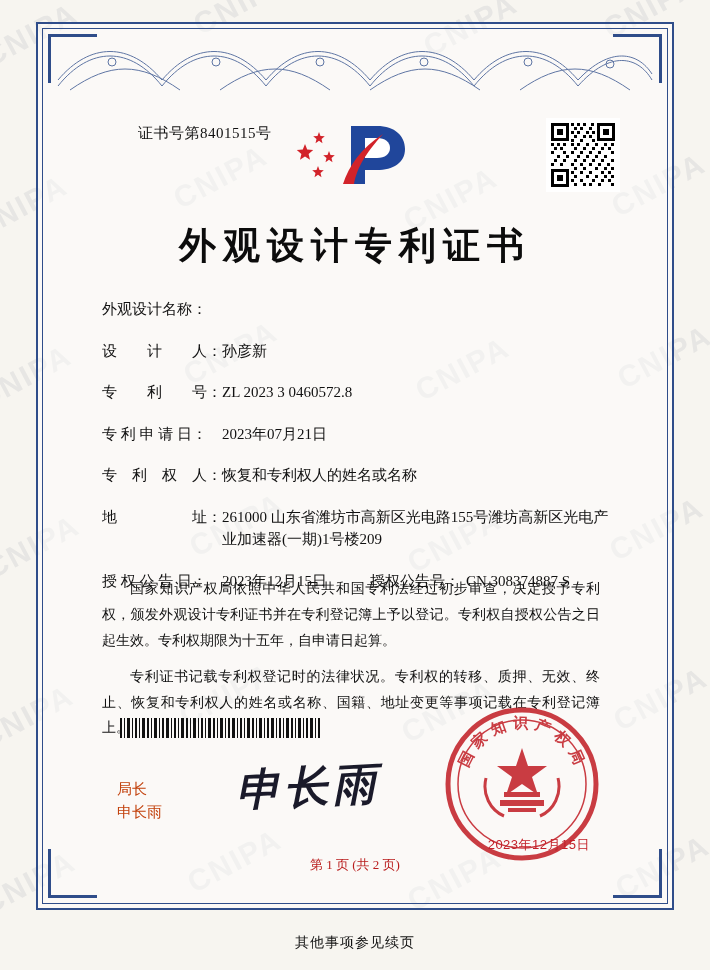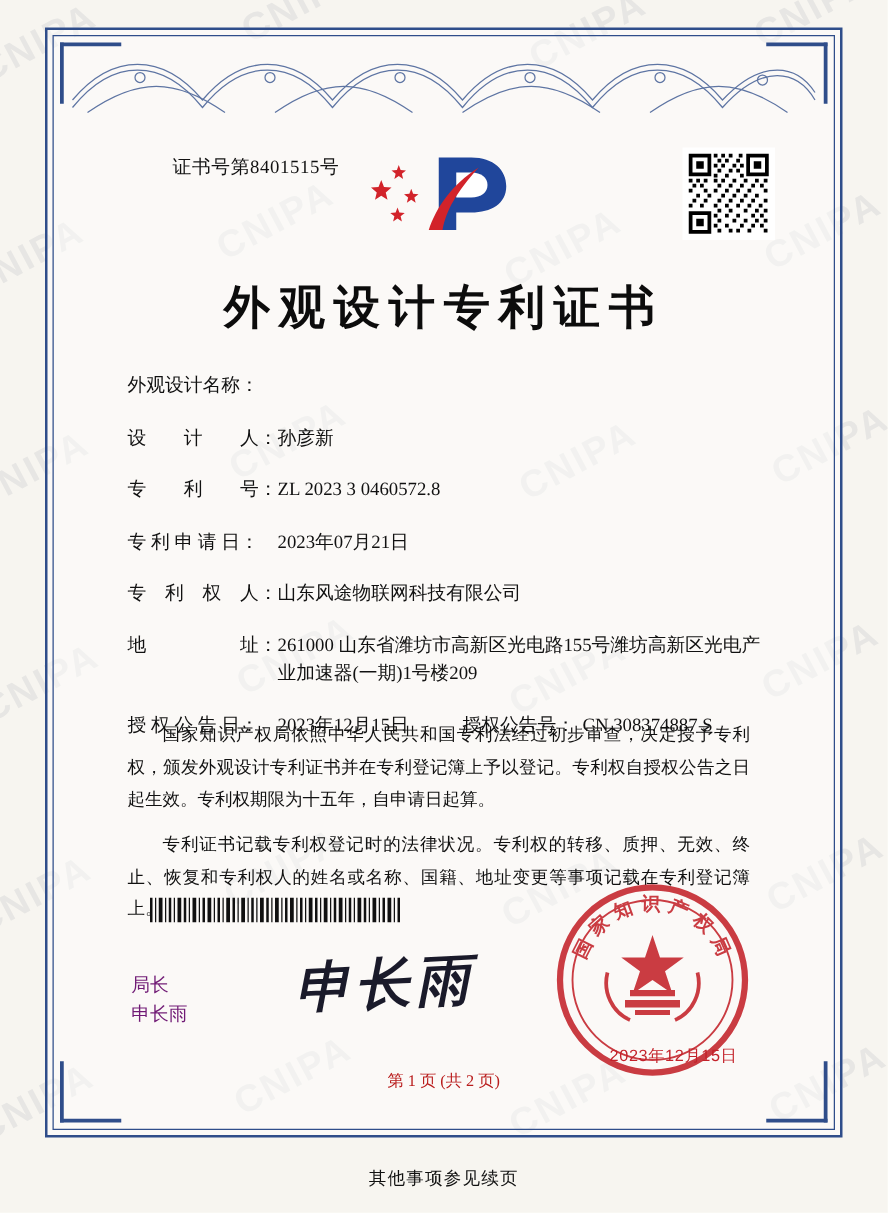--- a/index.html
+++ b/index.html
@@ -180,25 +180,25 @@
     position: absolute;
     left: 70px;
     top: 682px;
     width: 200px;
     height: 20px;
   }
 
   
   .sign-label {
     position: absolute;
-    left: 55px;
+    left: 67px;
     top: 742px;
     font-size: 15px;
     line-height: 1.55;
-    color: #701a75;
+    color: #c2410c;
   }
   .sign-script {
     position: absolute;
     left: 186px;
     top: 722px;
     font-size: 44px;
     font-family: "DejaVu Serif", serif;
     font-style: italic;
     font-weight: 700;
     color: #1a1a2a;
@@ -439,21 +439,21 @@
         <div class="val">ZL 2023 3 0460572.8</div>
       </div>
 
       <div class="row">
         <div class="lbl">专 利 申 请 日：</div>
         <div class="val">2023年07月21日</div>
       </div>
 
       <div class="row">
         <div class="lbl">专　利　权　人：</div>
-        <div class="val">山东风途物联网科技有限公司</div>
+        <div class="val">恢复和专利权人的姓名或名称</div>
       </div>
 
       <div class="row">
         <div class="lbl">地　　　　　址：</div>
         <div class="val">261000 山东省潍坊市高新区光电路155号潍坊高新区光电产业加速器(一期)1号楼209</div>
       </div>
 
       <div class="row">
         <div class="inline-split">
           <div class="left" style="display:flex;">

